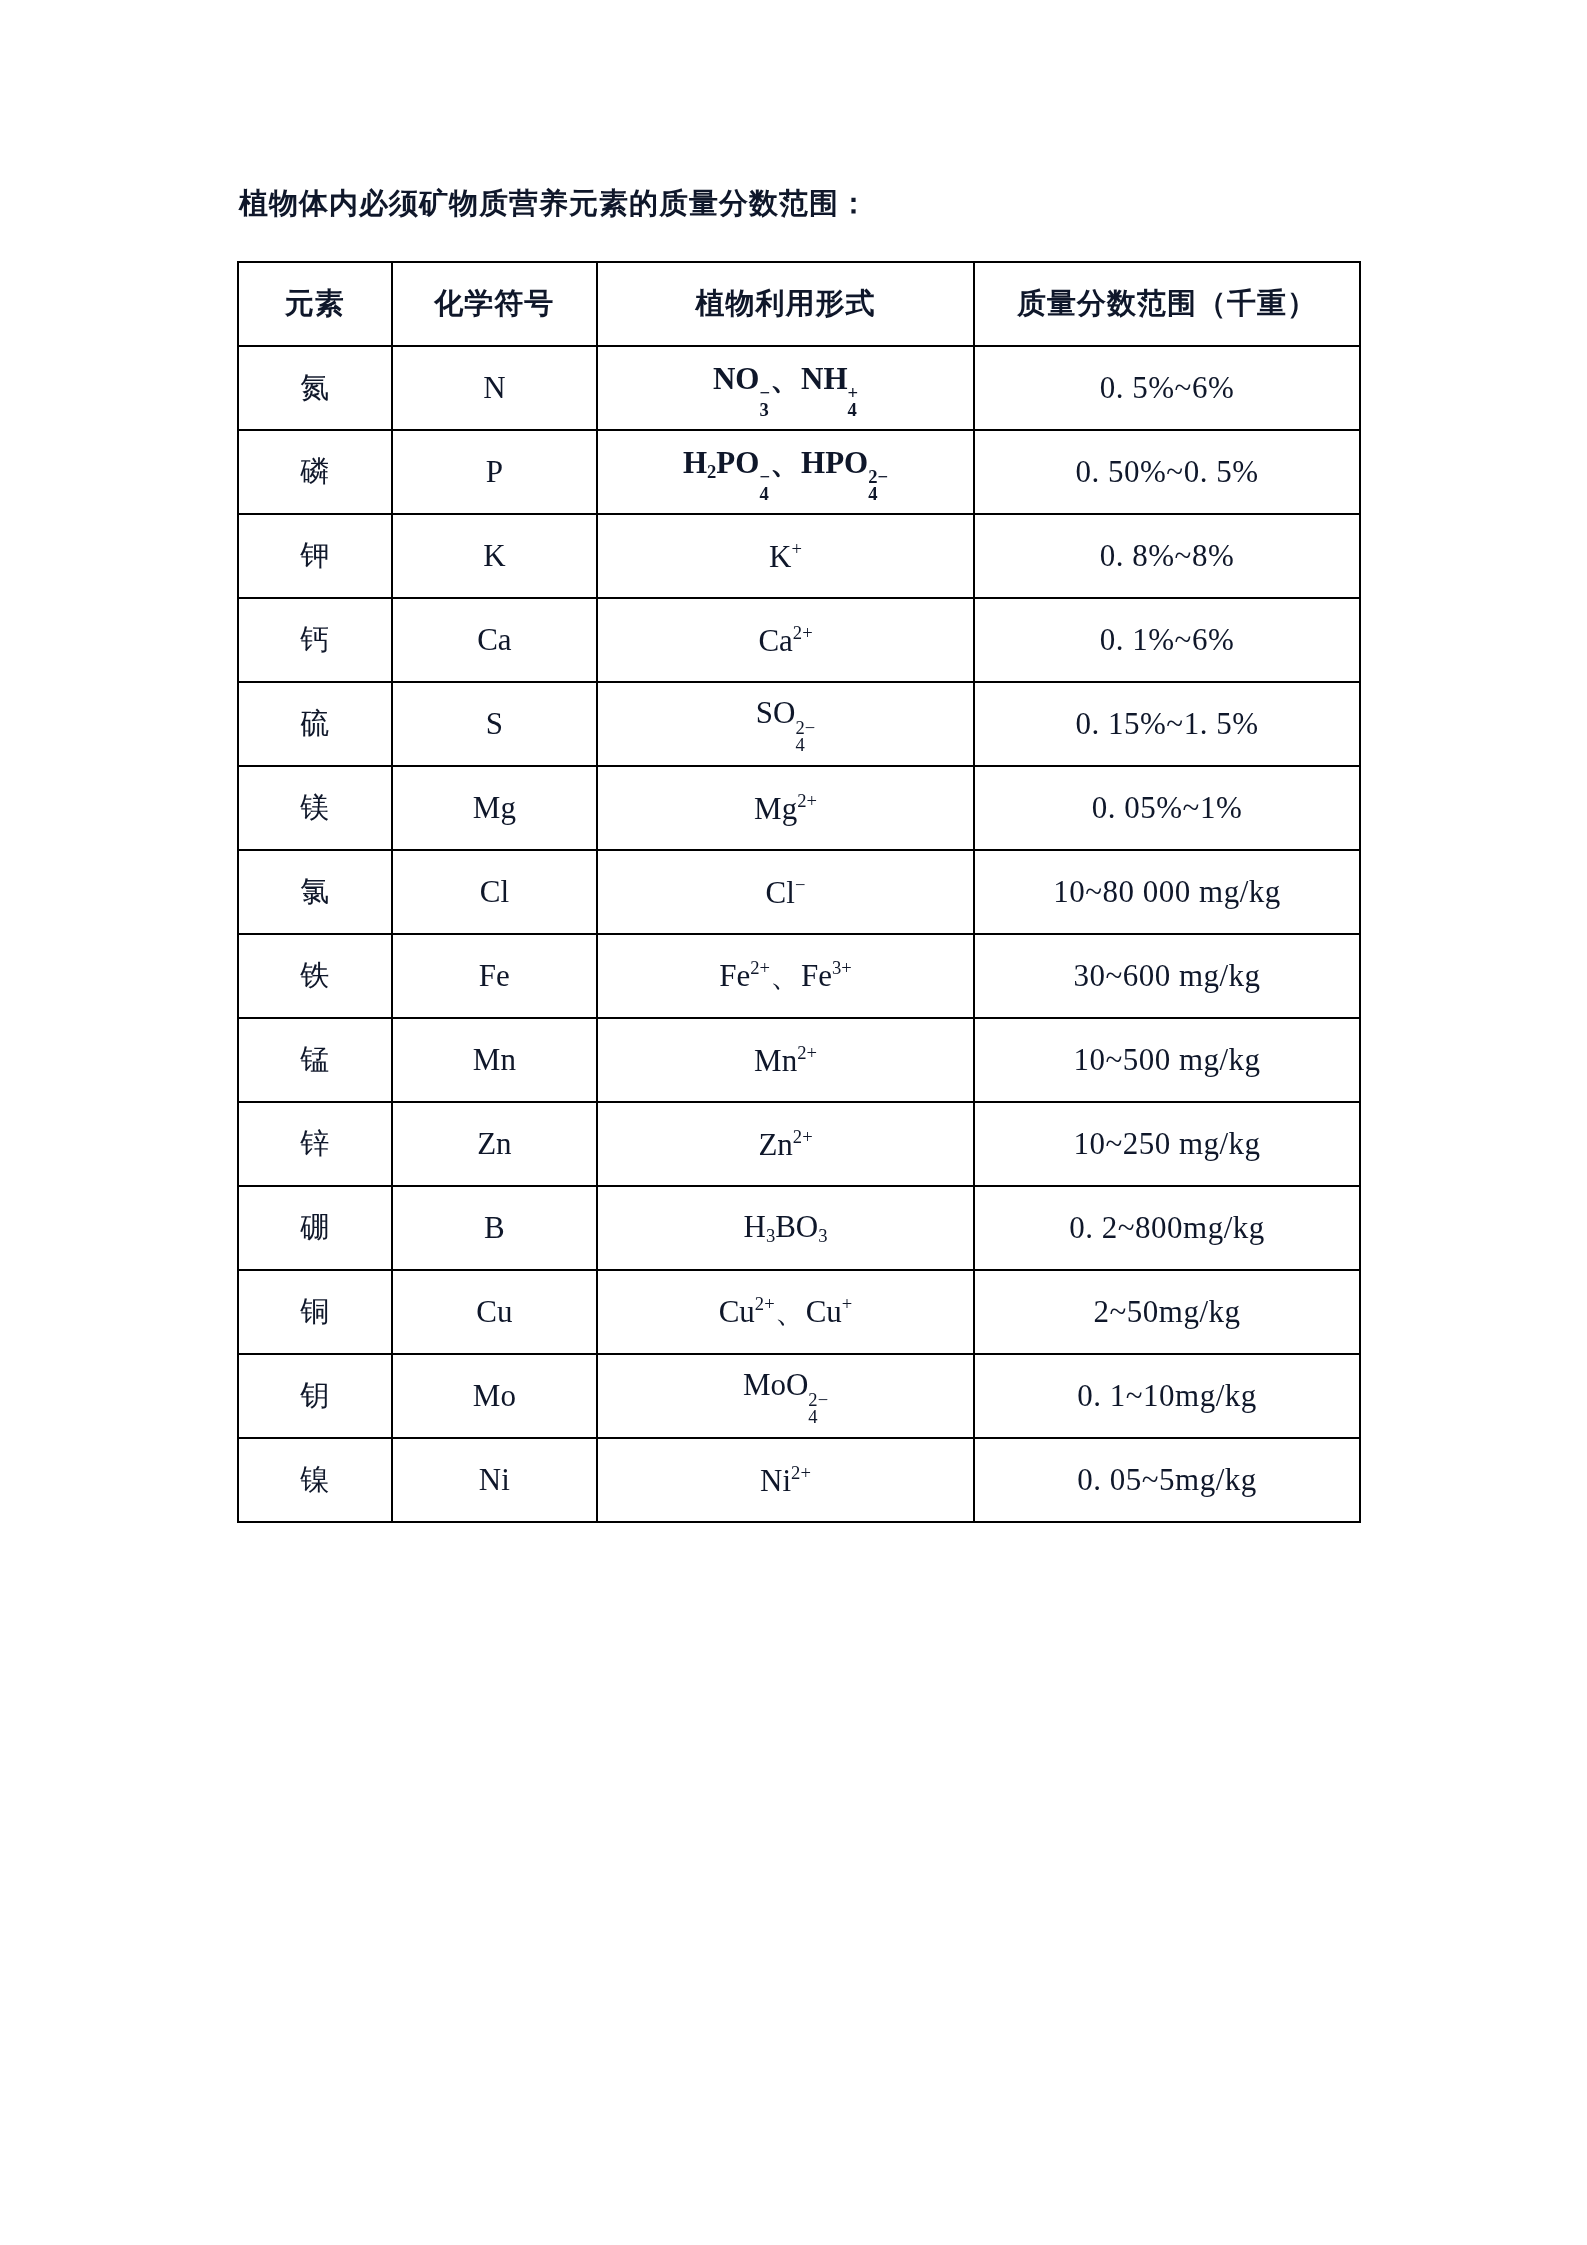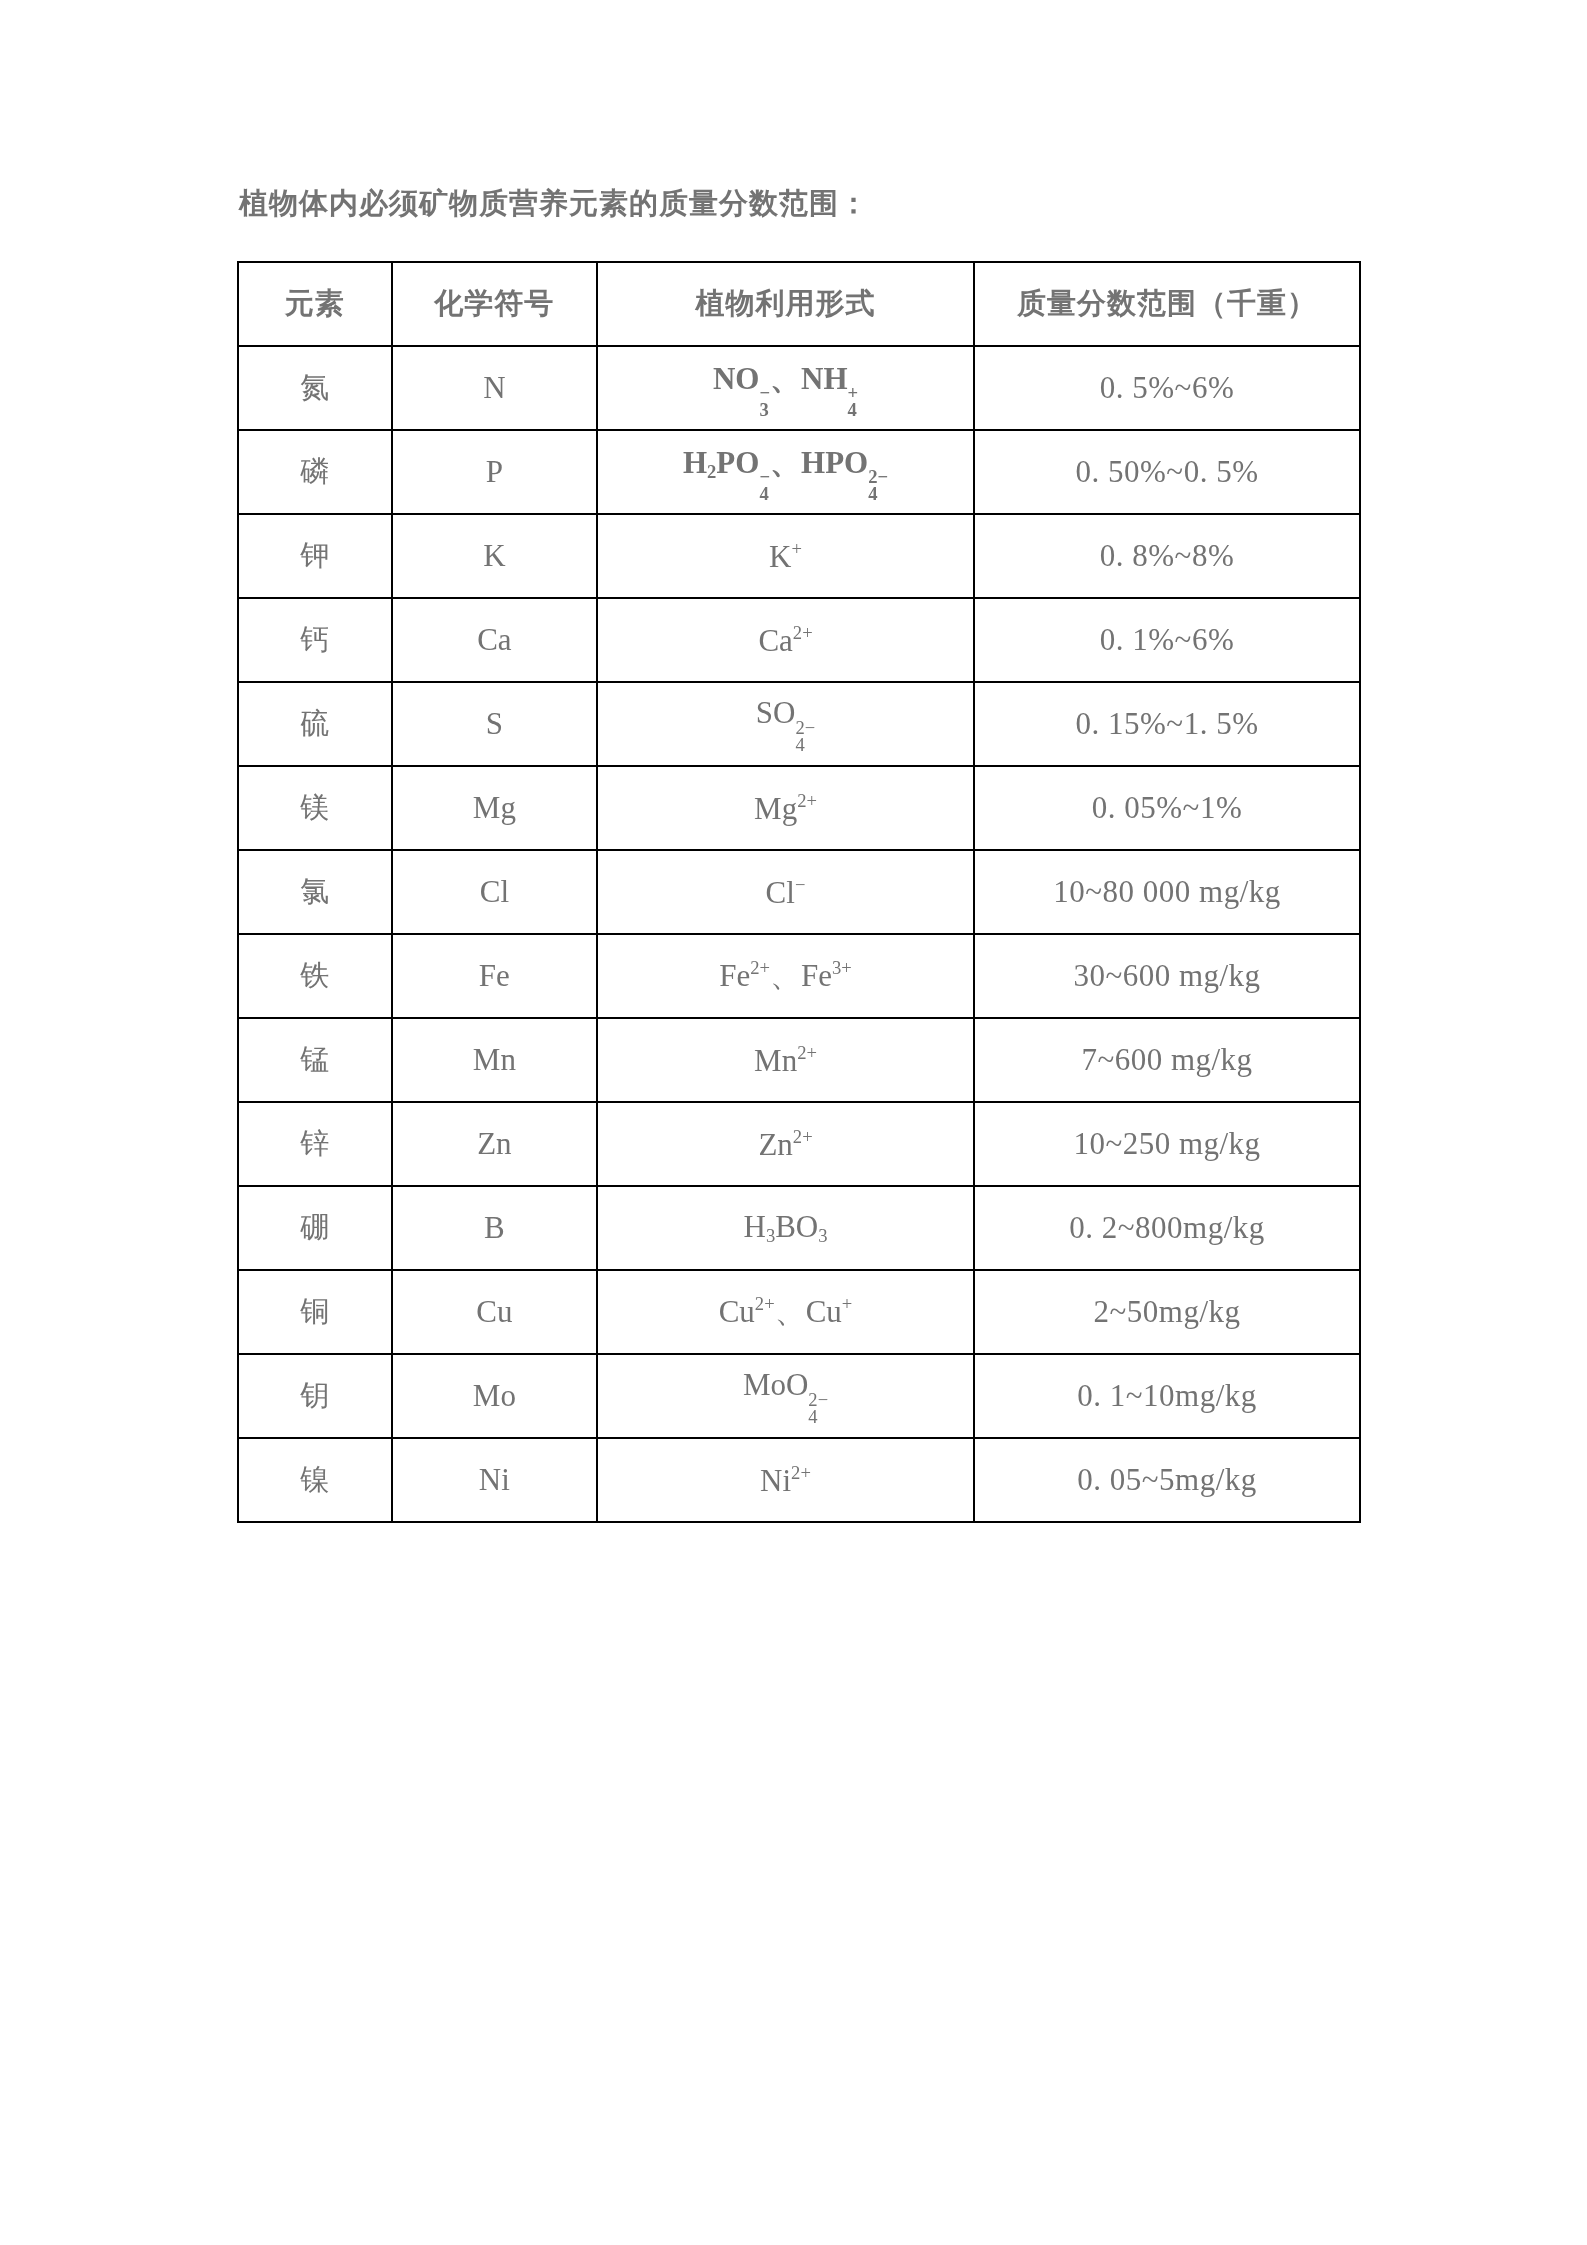--- a/index.html
+++ b/index.html
@@ -5,21 +5,21 @@
   html, body {
     margin: 0;
     padding: 0;
     background: #ffffff;
   }
   .page {
     position: relative;
     width: 1587px;
     height: 2245px;
     background: #ffffff;
-    color: #737373;
+    color: #0f172a;
     font-family: "Liberation Serif", "DejaVu Serif", serif;
     overflow: hidden;
   }
   .doc-title {
     position: absolute;
     left: 239px;
     top: 184px;
     font-size: 29px;
     font-weight: 600;
     letter-spacing: 1px;
@@ -153,21 +153,21 @@
         <tr>
           <td class="el">铁</td>
           <td class="sym">Fe</td>
           <td class="formula"><span class="fx">Fe</span><span class="sp">2+</span><span class="fx">、</span><span class="fx">Fe</span><span class="sp">3+</span></td>
           <td class="range">30~600 mg/kg</td>
         </tr>
         <tr>
           <td class="el">锰</td>
           <td class="sym">Mn</td>
           <td class="formula"><span class="fx">Mn</span><span class="sp">2+</span></td>
-          <td class="range">7~600 mg/kg</td>
+          <td class="range">10~500 mg/kg</td>
         </tr>
         <tr>
           <td class="el">锌</td>
           <td class="sym">Zn</td>
           <td class="formula"><span class="fx">Zn</span><span class="sp">2+</span></td>
           <td class="range">10~250 mg/kg</td>
         </tr>
         <tr>
           <td class="el">硼</td>
           <td class="sym">B</td>

